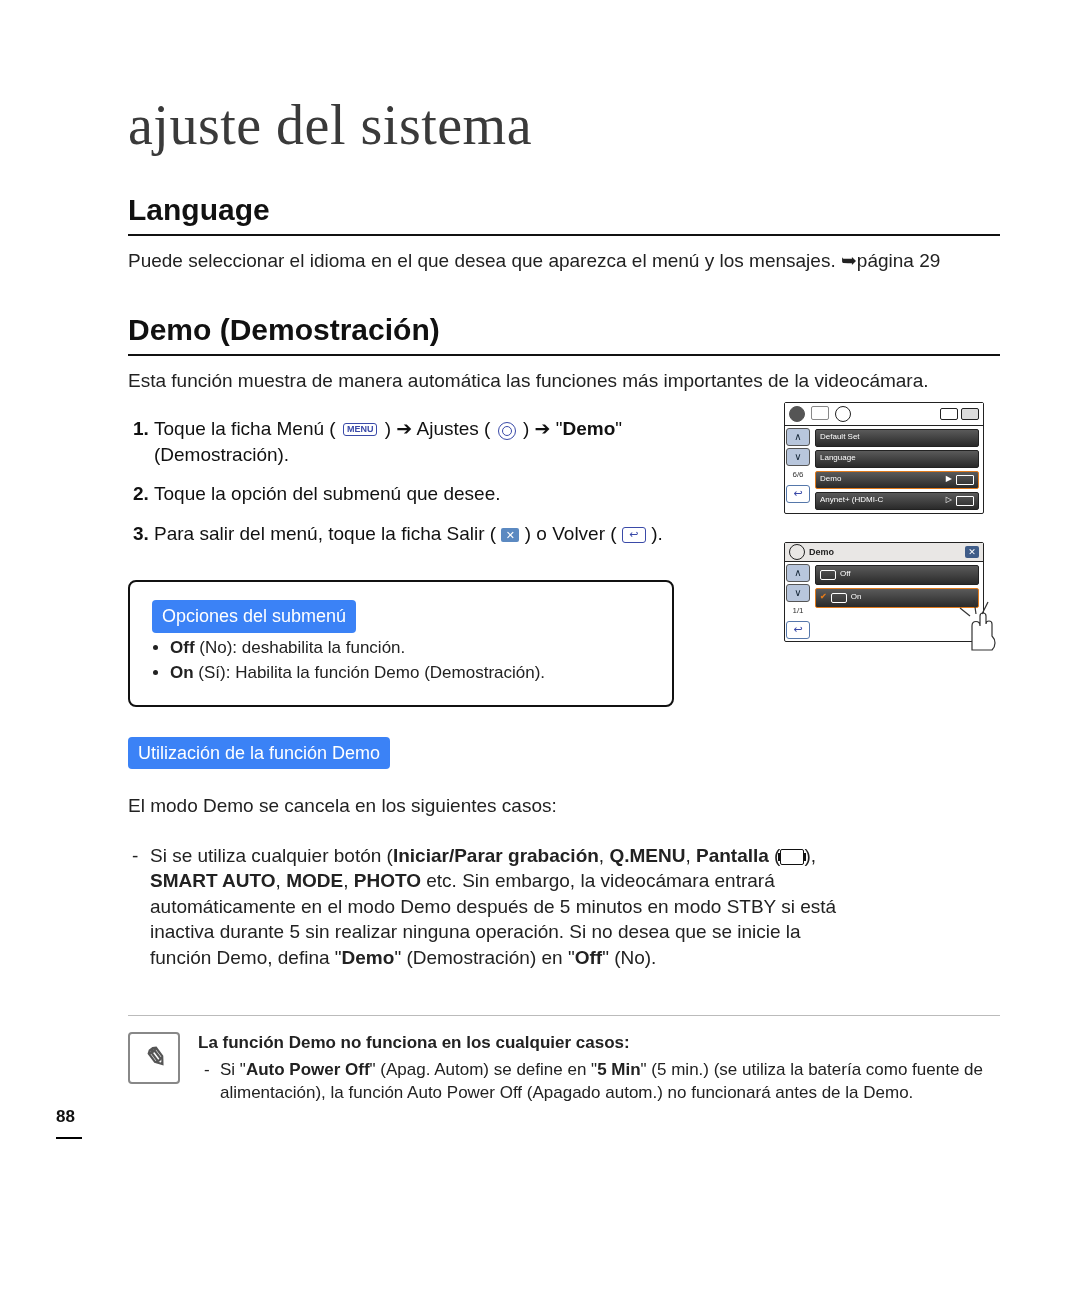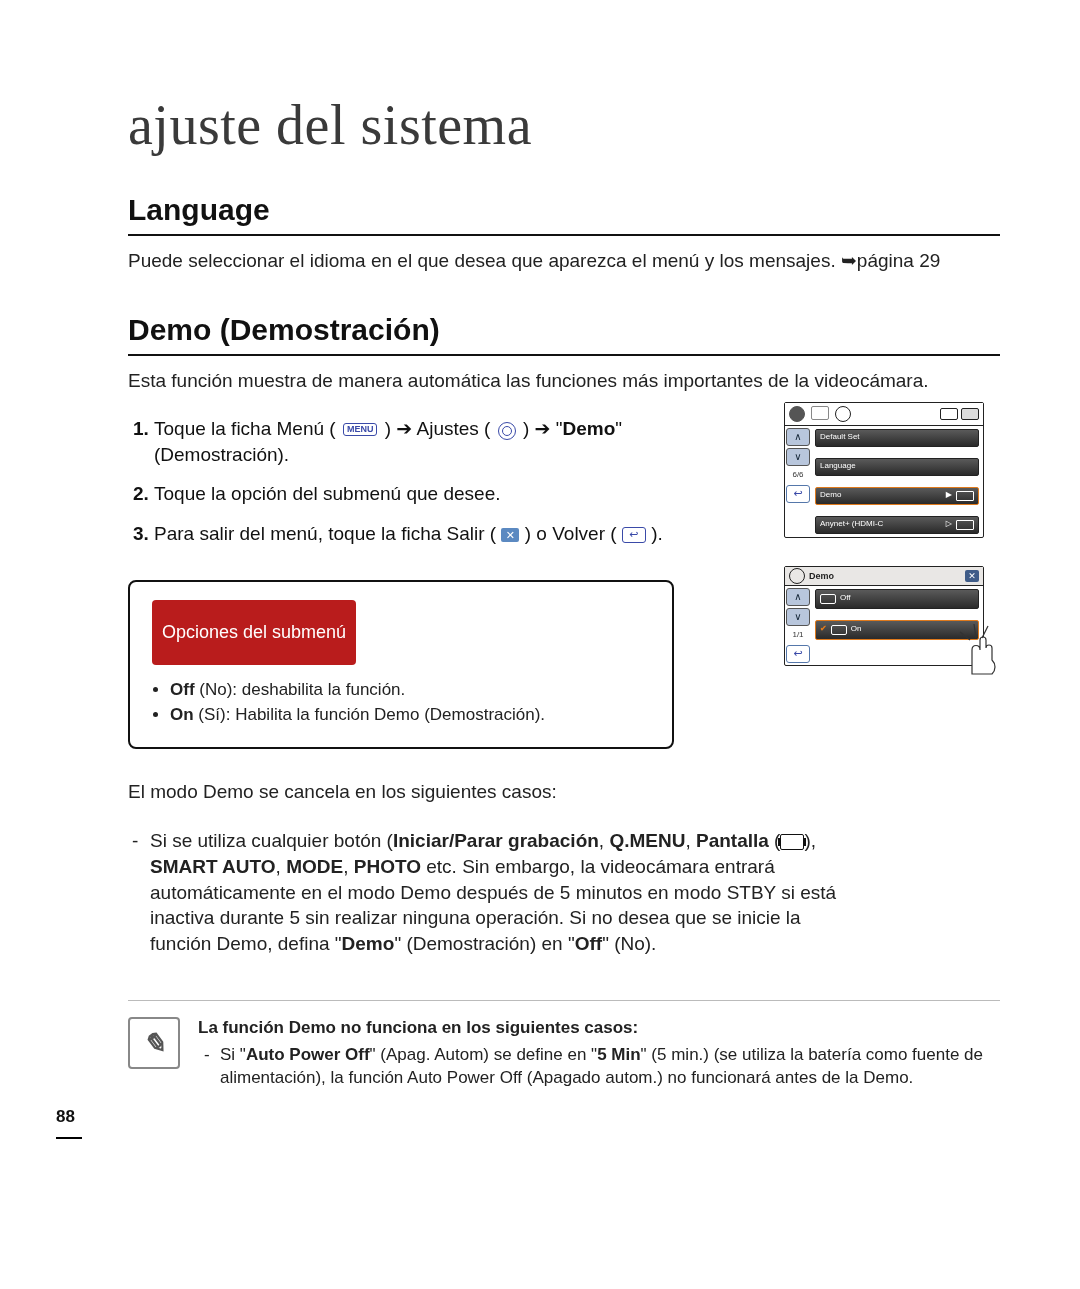--- a/index.html
+++ b/index.html
@@ -103,26 +103,25 @@
   .sub-box {
     border: 2px solid #111;
     border-radius: 8px;
     padding: 18px 22px;
     margin-top: 34px;
     width: 546px;
     box-sizing: border-box;
   }
   .pill-title {
     display:inline-block;
-    background: #b91c1c;
+    background: #3b82f6;
     color: #fff;
-    padding: 20px 10px;
+    padding: 4px 10px;
     border-radius: 4px;
     font-size: 18px;
-    margin-bottom: 10px;
   }
   .sub-box ul {
     margin: 4px 0 0 18px;
     padding: 0;
     font-size: 17px;
     color: #222;
   }
   .sub-box ul li { margin-bottom: 2px; }
 
   .use-section {
@@ -181,21 +180,21 @@
   .batt-b{width:16px;height:10px;border:1px solid #222;border-radius:2px;background:#ddd;}
 
   .screen-body{display:flex;}
   .nav-col{width:26px;display:flex;flex-direction:column;align-items:center;padding:2px 0;gap:2px;}
   .nav-btn{width:22px;height:16px;border:1px solid #555;border-radius:3px;background:#b8c6dc;
     display:flex;align-items:center;justify-content:center;font-size:10px;color:#123;}
   .nav-page{font-size:8px;color:#333;padding:2px 0;}
   .nav-back{width:22px;height:16px;border:1px solid #5577aa;border-radius:3px;
     display:flex;align-items:center;justify-content:center;font-size:11px;color:#3a4aa8;}
 
-  .items-col{flex:1;display:flex;flex-direction:column;padding:3px 4px;gap:11px;}
+  .items-col{flex:1;display:flex;flex-direction:column;padding:3px 4px;gap:3px;}
   .menu-row{height:16px;border:1px solid #222;border-radius:2px;display:flex;align-items:center;
     padding:0 4px;font-size:8px;color:#fff;background:linear-gradient(#5a5a5a,#2a2a2a);gap:4px;}
   .menu-row.sel{border:1.5px solid #e07a1c;}
   .menu-row .arrow{margin-left:auto;font-size:8px;}
   .menu-row .mini-ind{width:16px;height:8px;border:1px solid #fff;border-radius:1px;}
 
   .screen2-top{height:18px;display:flex;align-items:center;padding:0 4px;border-bottom:1px solid #222;background:#e9e7e5;}
   .screen2-top .g{margin-right:4px;}
   .screen2-top .t{font-size:9px;font-weight:bold;color:#222;}
   .screen2-top .close{margin-left:auto;width:14px;height:12px;background:#3f5c88;border-radius:2px;
@@ -328,34 +327,35 @@
           <path d="M18 54 L18 30 C18 24 26 24 26 30 L26 20 C26 16 32 16 32 20 L32 28 C32 24 38 24 38 28 L38 40 C42 44 42 50 38 54 Z" fill="#fff" stroke="#333" stroke-width="1.2"></path>
           <path d="M22 18 L20 4" stroke="#333" stroke-width="1.2"></path>
           <path d="M16 20 L6 12" stroke="#333" stroke-width="1.2"></path>
           <path d="M28 18 L34 6" stroke="#333" stroke-width="1.2"></path>
         </svg>
       </div>
     </div>
   </div>
 
   <div class="use-section">
+    <span class="pill-title">Utilización de la función Demo</span>
     <p>El modo Demo se cancela en los siguientes casos:</p>
     <div class="dash-list">
       <div class="dash-item">
         <span>Si se utiliza cualquier botón (</span><b>Iniciar/Parar grabación</b><span>, </span><b>Q.MENU</b><span>, </span><b>Pantalla</b><span> (</span><span class="icon-display"></span><span>), </span><b>SMART AUTO</b><span>, </span><b>MODE</b><span>, </span><b>PHOTO</b><span> etc. Sin embargo, la videocámara entrará automáticamente en el modo Demo después de 5 minutos en modo STBY si está inactiva durante 5 sin realizar ninguna operación. Si no desea que se inicie la función Demo, defina "</span><b>Demo</b><span>" (Demostración) en "</span><b>Off</b><span>" (No).</span>
       </div>
     </div>
   </div>
 
   <div class="note-row">
     <div class="note-icon-box">
         <span>✎</span>
       </div>
     <div class="note-text">
-      <div class="bold">La función Demo no funciona en los siguientes casos:</div>
+      <div class="bold">La función Demo no funciona en los cualquier casos:</div>
       <div class="note-dash">
         <span>Si "</span><b>Auto Power Off</b><span>" (Apag. Autom) se define en "</span><b>5 Min</b><span>" (5 min.) (se utiliza la batería como fuente de alimentación), la función Auto Power Off (Apagado autom.) no funcionará antes de la Demo.</span>
       </div>
     </div>
   </div>
 
   <div class="page-number">88</div>
   <div class="page-number-line"></div>
 
 </div>

